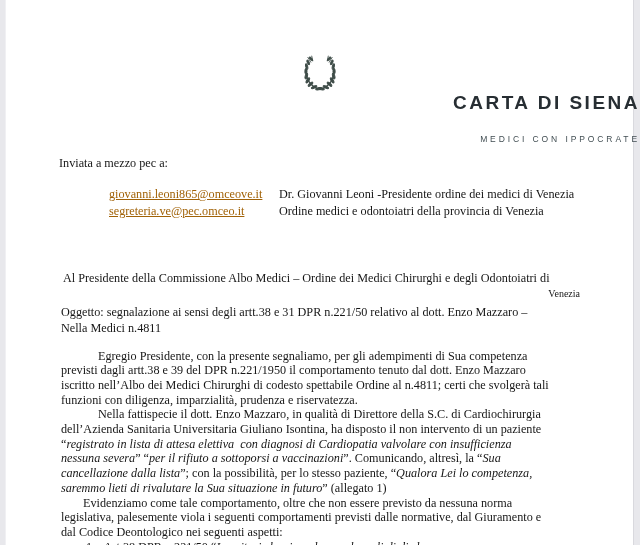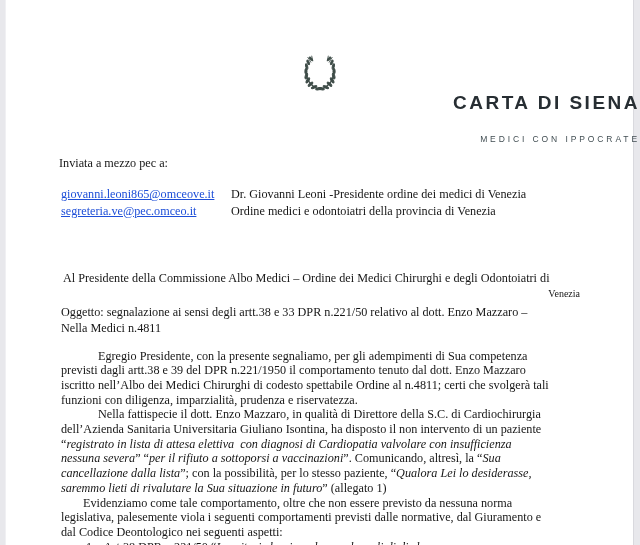--- a/index.html
+++ b/index.html
@@ -19,21 +19,21 @@
     font-family:"Liberation Sans", sans-serif;font-weight:bold;
     font-size:19px;letter-spacing:2.5px;color:#272e33;line-height:20px;
   }
   .logo-subtitle{
     font-family:"Liberation Sans", sans-serif;
     font-size:8.5px;letter-spacing:2.9px;color:#414d52;line-height:11px;margin-top:21px;
   }
   .sent{top:156px;position:absolute;left:51px;width:519px;font-size:12.2px;margin-left:8px;}
   .recipients{position:absolute;top:186px;left:61px;width:560px;font-size:12.2px;line-height:16.5px;}
   .rrow{display:flex;white-space:nowrap;}
-  .email{display:inline-block;width:170px;color:#1d4ed8;text-decoration:underline;}
+  .email{display:inline-block;width:170px;color:#a16207;text-decoration:underline;margin-left:48px;}
   .rname{color:#161616;}
 
   .addr1{position:absolute;top:271px;left:61px;width:519px;font-size:12.2px;white-space:nowrap;text-indent:2px;}
   .addr2{position:absolute;top:287.5px;left:61px;width:519px;font-size:10px;text-align:right;}
   .subj1{position:absolute;top:304.5px;left:61px;width:540px;font-size:12.2px;white-space:nowrap;}
   .subj2{position:absolute;top:321px;left:61px;width:519px;font-size:12.2px;}
 
   .bodylines{position:absolute;top:348.5px;left:61px;width:560px;font-size:12.2px;line-height:14.7px;}
   .bline{white-space:pre;}
   .bline .it{font-style:italic;}
@@ -89,31 +89,31 @@
     <span class="rname">Dr. Giovanni Leoni -Presidente ordine dei medici di Venezia</span>
   </div>
   <div class="rrow">
     <a class="email" href="#">segreteria.ve@pec.omceo.it</a>
     <span class="rname">Ordine medici e odontoiatri della provincia di Venezia</span>
   </div>
 </div>
 
 <div class="addr1">Al Presidente della Commissione Albo Medici – Ordine dei Medici Chirurghi e degli Odontoiatri di</div>
 <div class="addr2">Venezia</div>
-<div class="subj1">Oggetto: segnalazione ai sensi degli artt.38 e 33 DPR n.221/50 relativo al dott. Enzo Mazzaro –</div>
+<div class="subj1">Oggetto: segnalazione ai sensi degli artt.38 e 31 DPR n.221/50 relativo al dott. Enzo Mazzaro –</div>
 <div class="subj2">Nella Medici n.4811</div>
 
 <div class="bodylines">
     <div class="bline" style="text-indent: 37px;"><span>Egregio Presidente, con la presente segnaliamo, per gli adempimenti di Sua competenza</span></div>
     <div class="bline"><span>previsti dagli artt.38 e 39 del DPR n.221/1950 il comportamento tenuto dal dott. Enzo Mazzaro</span></div>
     <div class="bline"><span>iscritto nell’Albo dei Medici Chirurghi di codesto spettabile Ordine al n.4811; certi che svolgerà tali</span></div>
     <div class="bline"><span>funzioni con diligenza, imparzialità, prudenza e riservatezza.</span></div>
     <div class="bline" style="text-indent: 37px;"><span>Nella fattispecie il dott. Enzo Mazzaro, in qualità di Direttore della S.C. di Cardiochirurgia</span></div>
     <div class="bline"><span>dell’Azienda Sanitaria Universitaria Giuliano Isontina, ha disposto il non intervento di un paziente</span></div>
     <div class="bline"><span>“</span><span class="it">registrato in lista di attesa elettiva  con diagnosi di Cardiopatia valvolare con insufficienza</span></div>
     <div class="bline"><span class="it">nessuna severa</span><span>” “</span><span class="it">per il rifiuto a sottoporsi a vaccinazioni</span><span>”. Comunicando, altresì, la “</span><span class="it">Sua</span></div>
-    <div class="bline"><span class="it">cancellazione dalla lista</span><span>”; con la possibilità, per lo stesso paziente, “</span><span class="it">Qualora Lei lo desiderasse,</span></div>
+    <div class="bline"><span class="it">cancellazione dalla lista</span><span>”; con la possibilità, per lo stesso paziente, “</span><span class="it">Qualora Lei lo competenza,</span></div>
     <div class="bline"><span class="it">saremmo lieti di rivalutare la Sua situazione in futuro</span><span>” (allegato 1)</span></div>
     <div class="bline" style="text-indent: 22px;"><span>Evidenziamo come tale comportamento, oltre che non essere previsto da nessuna norma</span></div>
     <div class="bline"><span>legislativa, palesemente viola i seguenti comportamenti previsti dalle normative, dal Giuramento e</span></div>
     <div class="bline"><span>dal Codice Deontologico nei seguenti aspetti:</span></div>
     <div class="bline" style="text-indent: 25px;"><span>1.   Art.38 DPR n.221/50 “</span><span class="it">I sanitari che si rendano colpevoli di disd</span></div>
   </div>
 
 </body></html>

